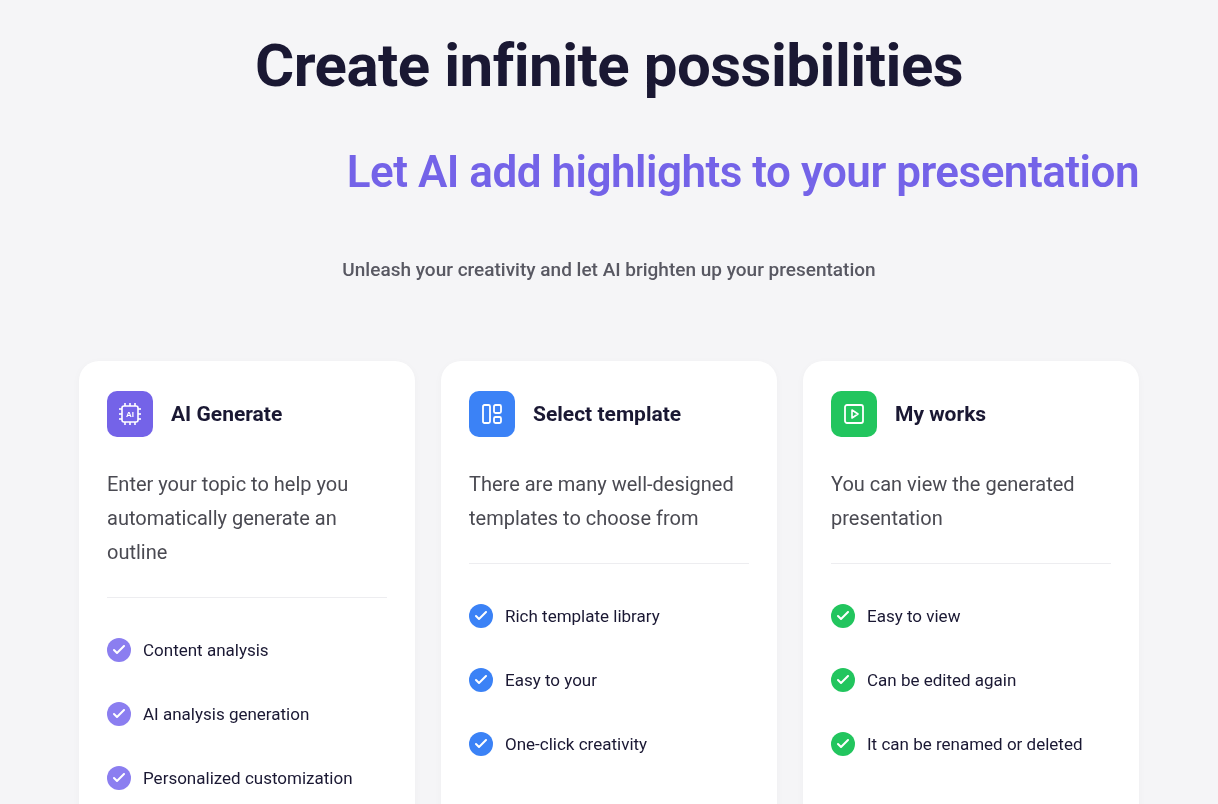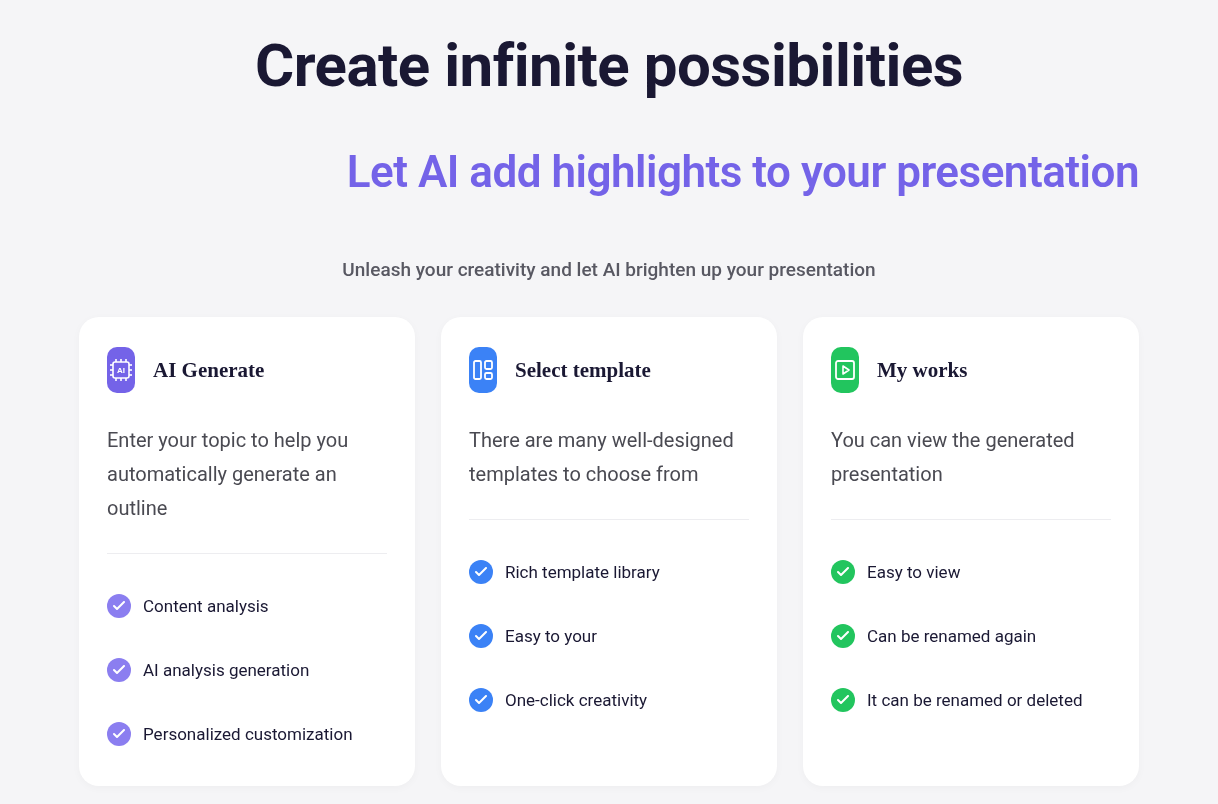--- a/index.html
+++ b/index.html
@@ -32,57 +32,56 @@
       font-weight: 600;
       color: #7463e8;
       text-align: right;
       margin-bottom: 60px;
       letter-spacing: -0.5px;
     }
     .tagline {
       font-size: 19px;
       color: #585862;
       text-align: center;
-      margin-bottom: 36px;
+      margin-bottom: 80px;
       font-weight: 500;
     }
     .cards {
       display: flex;
       gap: 26px;
     }
     .card {
       flex: 1;
       background: #ffffff;
       border-radius: 20px;
       padding: 30px 28px 40px 28px;
       box-shadow: 0 2px 8px rgba(0,0,0,0.03);
     }
     .card-header {
       display: flex;
       align-items: center;
       gap: 18px;
       margin-bottom: 30px;
     }
     .card-icon {
-      width: 28px;
+      width: 46px;
       height: 46px;
       border-radius: 10px;
       display: flex;
       align-items: center;
       justify-content: center;
       flex-shrink: 0;
     }
     .card-icon-purple { background: #7463e8; }
     .card-icon-blue { background: #3b82f6; }
     .card-icon-green { background: #22c55e; }
     .card-title {
       font-size: 21px;
       font-weight: 700;
       color: #1a1833;
-      font-family: Liberation Serif, serif;
     }
     .card-desc {
       font-size: 20px;
       color: #4a4a52;
       line-height: 1.7;
       margin-bottom: 28px;
     }
     .card-divider {
       height: 1px;
       background: #ededf0;
@@ -243,21 +242,21 @@
               </svg>
           </span>
           <span class="feature-text">Easy to view</span>
         </div>
         <div class="feature-item">
           <span class="check-badge check-green">
             <svg viewBox="0 0 12 10">
                 <path d="M1 5 L4 8 L11 1" stroke="white" stroke-width="2" fill="none" stroke-linecap="round" stroke-linejoin="round"></path>
               </svg>
           </span>
-          <span class="feature-text">Can be renamed again</span>
+          <span class="feature-text">Can be edited again</span>
         </div>
         <div class="feature-item">
           <span class="check-badge check-green">
             <svg viewBox="0 0 12 10">
                 <path d="M1 5 L4 8 L11 1" stroke="white" stroke-width="2" fill="none" stroke-linecap="round" stroke-linejoin="round"></path>
               </svg>
           </span>
           <span class="feature-text">It can be renamed or deleted</span>
         </div>
       </div>

